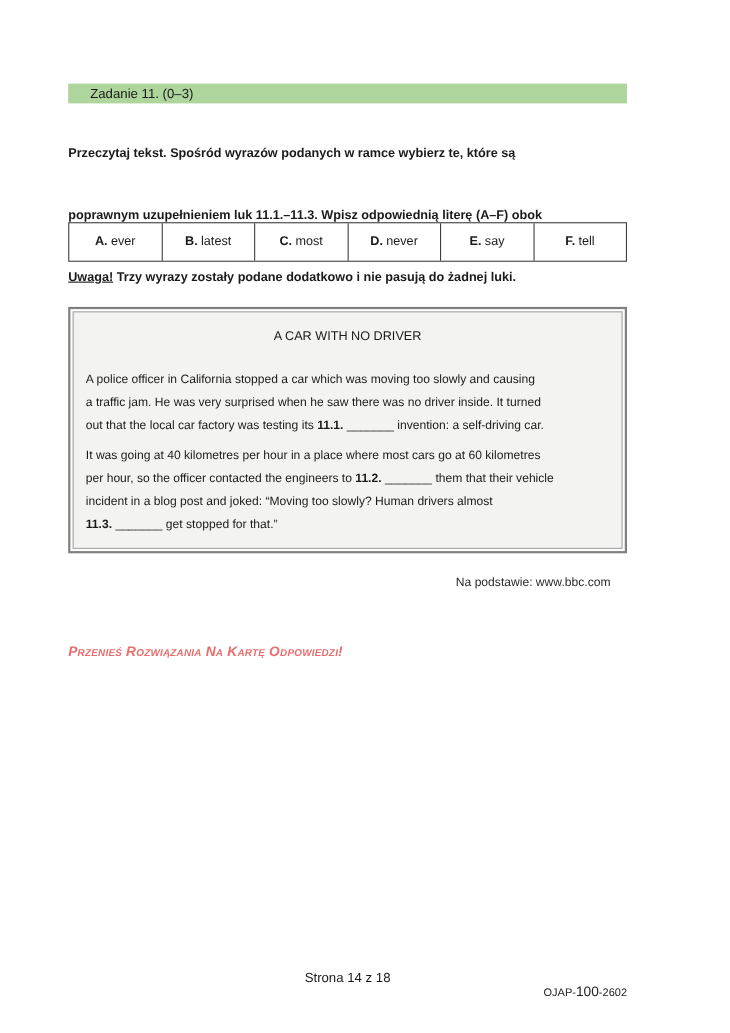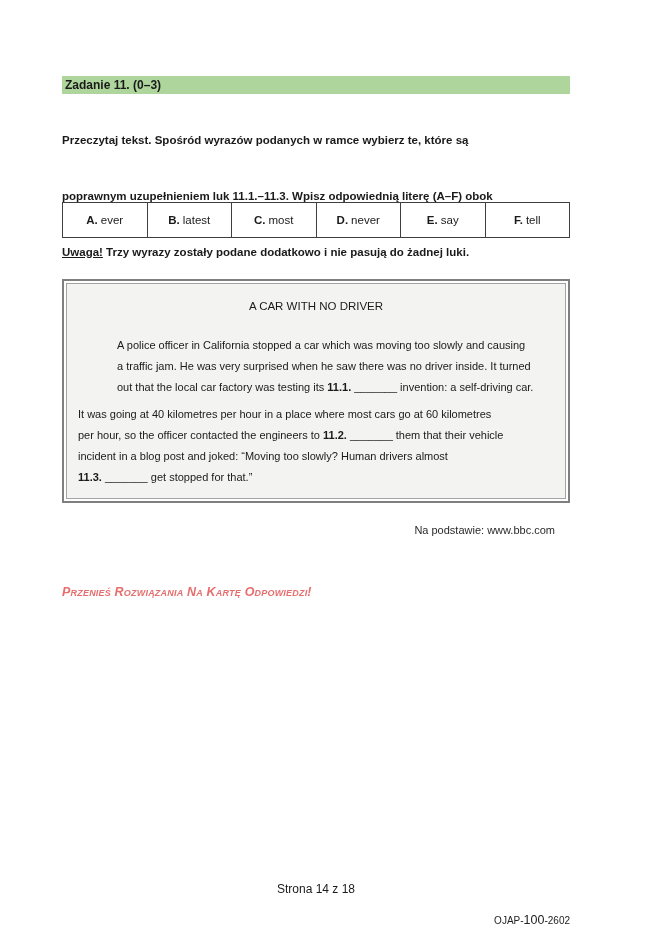--- a/index.html
+++ b/index.html
@@ -3,22 +3,22 @@
 <meta charset="utf-8">
 <style>
   html,body { margin:0; padding:0; }
   body {
     width:664px; height:939px; position:relative; background:#ffffff;
     font-family:"Liberation Sans","DejaVu Sans",sans-serif; color:#1a1a1a;
     overflow:hidden;
   }
   .task-bar {
     position:absolute; left:62px; top:76px; width:508px; height:18px;
-    background:#aed59b; font-weight:bold; font-size:12px; line-height:18px;
-    padding-left:3px; box-sizing:border-box; white-space:nowrap;
+    background:#aed59b; font-weight:normal; font-size:12px; line-height:18px;
+    padding-left:20px; box-sizing:border-box; white-space:nowrap;
   }
   .instr { position:absolute; left:62px; top:94px; width:520px; font-weight:bold; font-size:11.5px; }
   .instr .line { line-height:20px; white-space:nowrap;margin-top:36px; }
   .note-label { text-decoration:underline; }
   .bank {
     position:absolute; left:62px; top:202px; width:508px; height:36px;
     display:flex; border:1px solid #3f3f3f; box-sizing:border-box; background:#ffffff;
   }
   .bank .cell {
     flex:1; display:flex; align-items:center; justify-content:center;
@@ -29,36 +29,36 @@
   .rbox {
     position:absolute; left:62px; top:279px; width:508px; box-sizing:border-box;
     border:2px solid #7f7f7f; padding:2px; background:#ffffff;
   }
   .rbox-inner {
     border:1px solid #a3a3a3; background:#f3f3f2;
     padding:12px 11px 10px 11px;
   }
   .rbox-title { text-align:center; font-size:11.5px; line-height:21px; margin-bottom:18px; }
   .rline { font-size:11px; line-height:21px; white-space:nowrap; }
-  .para1 { margin-bottom:6px;margin-left:39px; }
+  .para1 { margin-bottom:6px; }
   .gapnum { font-weight:bold; }
   .source {
     position:absolute; left:47px; top:524px; width:508px; text-align:right;
     font-size:11px; color:#2a2a2a;
   }
   .transfer {
     position:absolute; left:62px; top:585px; white-space:nowrap;
     font-size:12.5px; font-weight:bold; font-style:italic; font-variant:small-caps;
     letter-spacing:0.2px; color:#e76e6e;
   }
   .footer-page {
     position:absolute; left:62px; top:882px; width:508px; text-align:center; font-size:12px;
   }
   .footer-code {
-    position:absolute; left:62px; top:913px; width:508px; text-align:right; font-size:12.5px;
+    position:absolute; left:62px; top:894px; width:508px; text-align:right; font-size:12.5px;
     color:#222222;
   }
   .footer-code .sm { font-size:10px; }
 </style>
 </head>
 <body>
 
 <div class="task-bar">Zadanie 11. (0–3)</div>
 
 <div class="instr">

